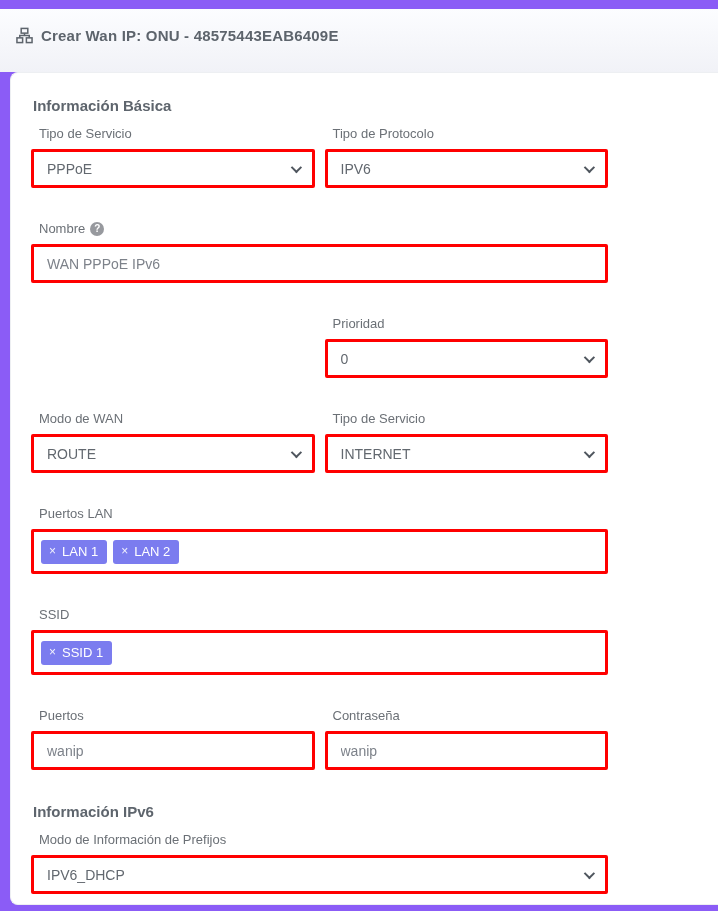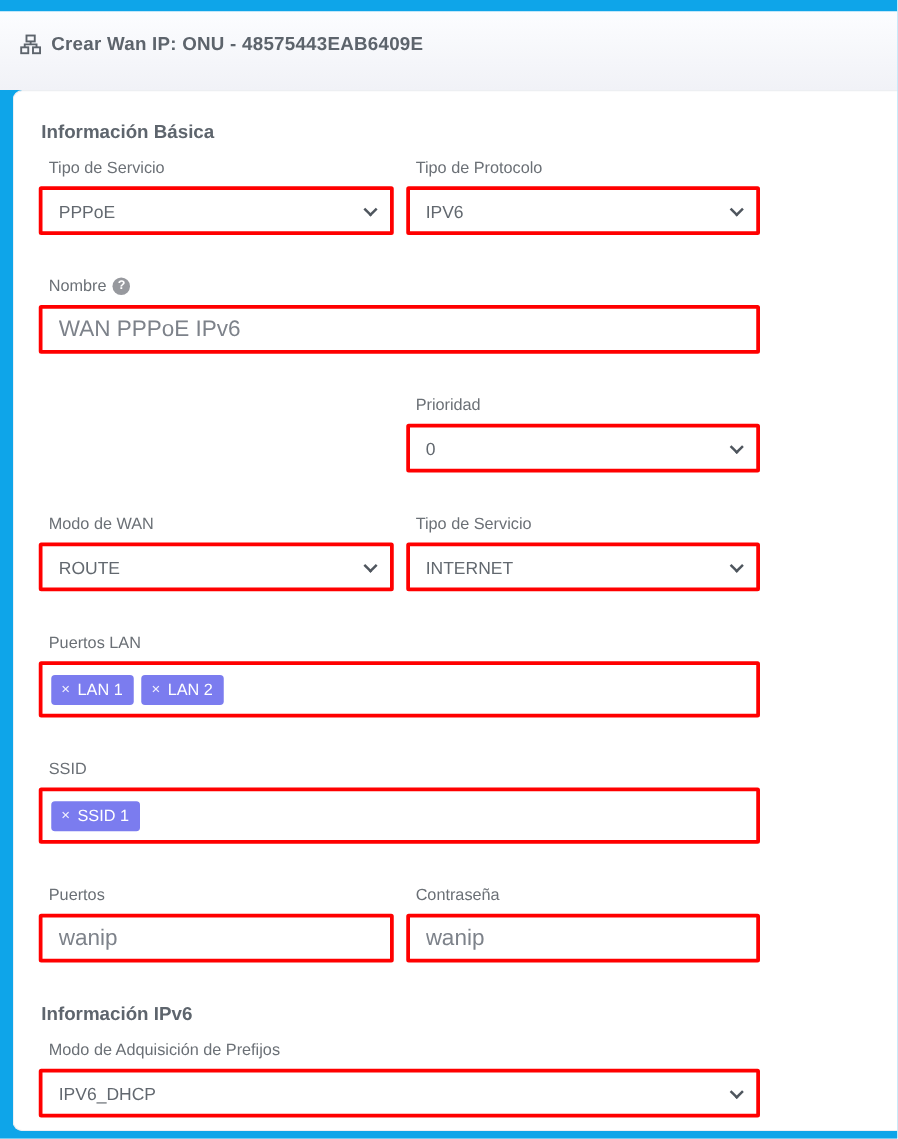--- a/index.html
+++ b/index.html
@@ -1,18 +1,18 @@
 <!DOCTYPE html>
 <html><head>
 <meta charset="utf-8">
 <style>
   * { margin:0; padding:0; box-sizing:border-box; }
   html,body { font-family:"Liberation Sans", sans-serif; }
   .page {
-    width:718px; height:911px; background:#0ea5e9; overflow:hidden; position:relative;
+    width:718px; height:911px; background:#8b5cf6; overflow:hidden; position:relative;
   }
   .modal-header {
     margin-top:9px; height:63px;
     background:linear-gradient(#fcfdff, #f1f2f7);
     padding:17px 16px 0 16px;
     display:flex; align-items:flex-start; gap:8px;
   }
   .modal-title {
     font-size:15px; font-weight:700; color:#5d646c; letter-spacing:.2px; padding-top:1px;
   }
@@ -38,21 +38,21 @@
     color:#ffffff; font-size:10px; font-weight:700;
     display:inline-flex; align-items:center; justify-content:center;
   }
   .control {
     border:3px solid #ff0000; border-radius:2px; background:#fff;
     height:39px; display:flex; align-items:center; padding:0 13px;
     font-size:14px; color:#62686f; cursor:pointer;
   }
   .control.input-text { color:#7d828a; cursor:text; }
   input.native {
-    border:none; outline:none; width:100%; font-size:18px; color:#7d828a;
+    border:none; outline:none; width:100%; font-size:14px; color:#7d828a;
     font-family:"Liberation Sans", sans-serif; background:transparent;
   }
   .chevron-down {
     margin-left:auto; width:8px; height:8px;
     border-right:2px solid #4f565e; border-bottom:2px solid #4f565e;
     transform:rotate(45deg) translateY(-2px); flex:0 0 auto;
   }
   .triangle-down {
     margin-left:auto; width:0; height:0; flex:0 0 auto;
     border-left:5px solid transparent; border-right:5px solid transparent;
@@ -193,21 +193,21 @@
         </div>
       </div>
     </div>
 
     <div class="section-title ipv6">Información IPv6</div>
 
     <div class="form">
 
       <div class="row" style="margin-bottom:0;">
         <div class="col">
-          <div class="field-label">Modo de Adquisición de Prefijos</div>
+          <div class="field-label">Modo de Información de Prefijos</div>
           <div class="control">
             <span>IPV6_DHCP</span>
             <span class="chevron-down"></span>
           </div>
         </div>
       </div>
 
     </div>
 
   </div>

